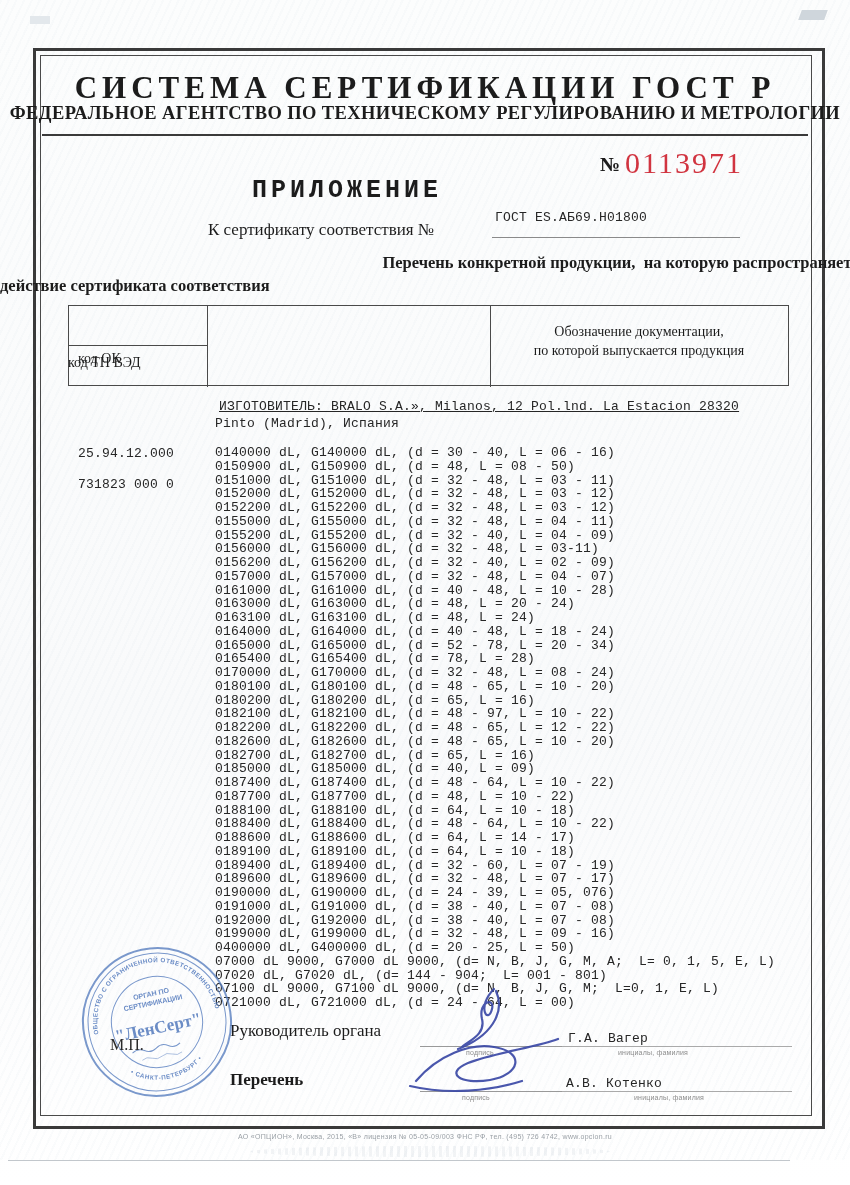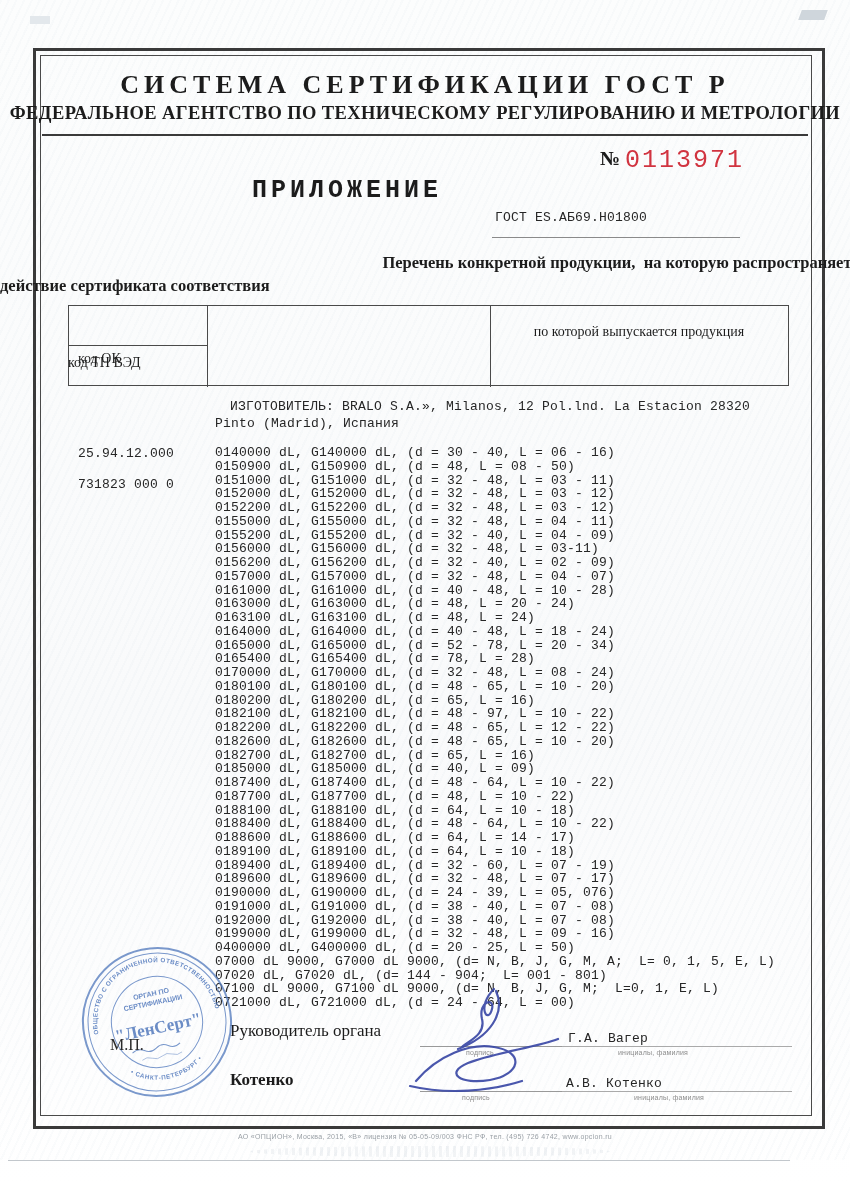--- a/index.html
+++ b/index.html
@@ -10,44 +10,44 @@
   }
   .paper-texture {
     position:absolute; left:0; top:0; width:850px; height:1160px; pointer-events:none;
     background:repeating-linear-gradient(115deg, rgba(168,190,205,0.05) 0 2px, transparent 2px 7px);
   }
   .abs { position:absolute; }
   
   .frame-outer { left:33px; top:48px; width:786px; height:1075px; border:3px solid #3a3a3a; }
   .frame-inner { left:40px; top:55px; width:770px; height:1059px; border:1px solid #4a4a4a; }
   
-  .h1 { left:0; top:70px; width:850px; text-align:center; font-weight:bold; font-size:26px; letter-spacing:5px; }
+  .h1 { left:0; top:70px; width:850px; text-align:center; font-weight:bold; font-size:31px; letter-spacing:5px; }
   .h2 { left:0; top:103px; width:850px; text-align:center; font-weight:bold; font-size:18.5px; letter-spacing:0.4px; }
   .sep { left:42px; top:134px; width:766px; border-top:2px solid #3a3a3a; }
   .docnum { left:600px; top:146px; font-size:20px; font-weight:bold; }
-  .docnum .digits { font-family:Liberation Mono, monospace; font-weight:normal; font-size:25px; letter-spacing:2px; vertical-align:-2px; }
+  .docnum .digits { font-family:Liberation Serif, serif; font-weight:normal; font-size:30px; letter-spacing:2px; vertical-align:-2px; }
   .doc-title { left:0; top:176px; width:694px; text-align:center; font-weight:bold; font-size:25px; letter-spacing:4px;font-family:Liberation Mono, monospace; }
   .cert-label { left:208px; top:220px; font-size:17px; }
   .cert-value { left:495px; top:210px; font-family:"Liberation Mono", monospace; font-size:13px; white-space:pre; color:#2a2a2a; }
   .cert-underline { left:492px; top:237px; width:248px; border-top:1px solid #8a8a8a; }
   .subtitle1 { left:0; top:253px; width:840px; text-align:right; font-weight:bold; font-size:16.5px; white-space:pre;margin-left:28px; }
   .subtitle2 { left:0; top:276px; width:850px; text-align:left; font-weight:bold; font-size:16.5px; }
   
   .tbl { left:68px; top:305px; width:719px; height:79px; border:1.5px solid #4a4a4a; }
   .tbl-v1 { left:207px; top:305px; height:82px; border-left:1px solid #4a4a4a; }
   .tbl-v2 { left:490px; top:305px; height:82px; border-left:1px solid #4a4a4a; }
   .tbl-hdiv { left:68px; top:345px; width:139px; border-top:1px solid #4a4a4a; }
   .cell { font-size:14px; }
   .c-ok { left:78px; top:313px;margin-top:38px; }
   .c-tn { left:68px; top:355px; }
   .c-mid { left:208px; top:322px; width:282px; text-align:center; line-height:19px; }
   .c-right { left:491px; top:322px; width:296px; text-align:center; line-height:19px; }
   
   .mono { font-family:"Liberation Mono", monospace; font-size:13px; letter-spacing:0.2px; color:#262626; white-space:pre; }
-  .manu1 { left:230px; top:399px; }
+  .manu1 { left:219px; top:399px;text-decoration:underline; }
   .manu2 { left:215px; top:416px; }
   .code-ok { left:78px; top:446px; }
   .code-tn { left:78px; top:477px; }
   .products { left:215px; top:446px; line-height:13.75px; }
   .products > div { white-space:pre; }
   
   .role1 { left:230px; top:1021px; font-weight:normal; font-size:17px; }
   .role2 { left:230px; top:1070px; font-weight:bold; font-size:17px; }
   .sigline1 { left:420px; top:1046px; width:142px; border-top:1px solid #999; }
   .sigline2 { left:420px; top:1091px; width:142px; border-top:1px solid #999; }
@@ -87,52 +87,54 @@
   <div class="abs h2">ФЕДЕРАЛЬНОЕ АГЕНТСТВО ПО ТЕХНИЧЕСКОМУ РЕГУЛИРОВАНИЮ И МЕТРОЛОГИИ</div>
   <div class="abs sep"></div>
 
   <div class="abs docnum">
     <span>№</span>
     <span class="digits" style="color:#d13440">0113971</span>
   </div>
 
   <div class="abs doc-title">ПРИЛОЖЕНИЕ</div>
 
+  <div class="abs cert-label">К сертификату соответствия №</div>
   <div class="abs cert-value mono">ГОСТ ES.АБ69.Н01800</div>
   <div class="abs cert-underline"></div>
 
   <div class="abs subtitle1">Перечень конкретной продукции,  на которую распространяется</div>
   <div class="abs subtitle2">действие сертификата соответствия</div>
 
   <div class="abs tbl"></div>
   <div class="abs tbl-v1"></div>
   <div class="abs tbl-v2"></div>
   <div class="abs tbl-hdiv"></div>
   <div class="abs cell c-ok">код ОК</div>
   <div class="abs cell c-tn">код ТН ВЭД</div>
   <div class="abs cell c-right">
+    <div>Обозначение документации,</div>
     <div>по которой выпускается продукция</div>
   </div>
 
   <div class="abs mono manu1">ИЗГОТОВИТЕЛЬ: BRALO S.A.», Milanos, 12 Pol.lnd. La Estacion 28320</div>
   <div class="abs mono manu2">Pinto (Madrid), Испания</div>
 
   <div class="abs mono code-ok">25.94.12.000</div>
   <div class="abs mono code-tn">731823 000 0</div>
 
   <div class="abs mono products"><div>0140000 dL, G140000 dL, (d = 30 - 40, L = 06 - 16)</div><div>0150900 dL, G150900 dL, (d = 48, L = 08 - 50)</div><div>0151000 dL, G151000 dL, (d = 32 - 48, L = 03 - 11)</div><div>0152000 dL, G152000 dL, (d = 32 - 48, L = 03 - 12)</div><div>0152200 dL, G152200 dL, (d = 32 - 48, L = 03 - 12)</div><div>0155000 dL, G155000 dL, (d = 32 - 48, L = 04 - 11)</div><div>0155200 dL, G155200 dL, (d = 32 - 40, L = 04 - 09)</div><div>0156000 dL, G156000 dL, (d = 32 - 48, L = 03-11)</div><div>0156200 dL, G156200 dL, (d = 32 - 40, L = 02 - 09)</div><div>0157000 dL, G157000 dL, (d = 32 - 48, L = 04 - 07)</div><div>0161000 dL, G161000 dL, (d = 40 - 48, L = 10 - 28)</div><div>0163000 dL, G163000 dL, (d = 48, L = 20 - 24)</div><div>0163100 dL, G163100 dL, (d = 48, L = 24)</div><div>0164000 dL, G164000 dL, (d = 40 - 48, L = 18 - 24)</div><div>0165000 dL, G165000 dL, (d = 52 - 78, L = 20 - 34)</div><div>0165400 dL, G165400 dL, (d = 78, L = 28)</div><div>0170000 dL, G170000 dL, (d = 32 - 48, L = 08 - 24)</div><div>0180100 dL, G180100 dL, (d = 48 - 65, L = 10 - 20)</div><div>0180200 dL, G180200 dL, (d = 65, L = 16)</div><div>0182100 dL, G182100 dL, (d = 48 - 97, L = 10 - 22)</div><div>0182200 dL, G182200 dL, (d = 48 - 65, L = 12 - 22)</div><div>0182600 dL, G182600 dL, (d = 48 - 65, L = 10 - 20)</div><div>0182700 dL, G182700 dL, (d = 65, L = 16)</div><div>0185000 dL, G185000 dL, (d = 40, L = 09)</div><div>0187400 dL, G187400 dL, (d = 48 - 64, L = 10 - 22)</div><div>0187700 dL, G187700 dL, (d = 48, L = 10 - 22)</div><div>0188100 dL, G188100 dL, (d = 64, L = 10 - 18)</div><div>0188400 dL, G188400 dL, (d = 48 - 64, L = 10 - 22)</div><div>0188600 dL, G188600 dL, (d = 64, L = 14 - 17)</div><div>0189100 dL, G189100 dL, (d = 64, L = 10 - 18)</div><div>0189400 dL, G189400 dL, (d = 32 - 60, L = 07 - 19)</div><div>0189600 dL, G189600 dL, (d = 32 - 48, L = 07 - 17)</div><div>0190000 dL, G190000 dL, (d = 24 - 39, L = 05, 076)</div><div>0191000 dL, G191000 dL, (d = 38 - 40, L = 07 - 08)</div><div>0192000 dL, G192000 dL, (d = 38 - 40, L = 07 - 08)</div><div>0199000 dL, G199000 dL, (d = 32 - 48, L = 09 - 16)</div><div>0400000 dL, G400000 dL, (d = 20 - 25, L = 50)</div><div>07000 dL 9000, G7000 dL 9000, (d= N, B, J, G, M, A;  L= 0, 1, 5, E, L)</div><div>07020 dL, G7020 dL, (d= 144 - 904;  L= 001 - 801)</div><div>07100 dL 9000, G7100 dL 9000, (d= N, B, J, G, M;  L=0, 1, E, L)</div><div>0721000 dL, G721000 dL, (d = 24 - 64, L = 00)</div></div>
 
   <div class="abs role1">Руководитель органа</div>
   <div class="abs sigline1"></div>
   <div class="abs tiny lbl-sig1">подпись</div>
   <div class="abs mono name1">Г.А. Вагер</div>
   <div class="abs nameline1"></div>
   <div class="abs tiny lbl-name1">инициалы, фамилия</div>
 
-  <div class="abs role2">Котенко</div>
+  <div class="abs role2">Перечень</div>
   <div class="abs sigline2"></div>
   <div class="abs tiny lbl-sig2">подпись</div>
   <div class="abs mono name2">А.В. Котенко</div>
   <div class="abs nameline2"></div>
   <div class="abs tiny lbl-name2">инициалы, фамилия</div>
 
   <div class="abs mp">М.П.</div>
 
   <svg class="abs stamp" viewBox="0 0 156 156">
     <g stroke="#537abd" fill="none" opacity="0.9">

